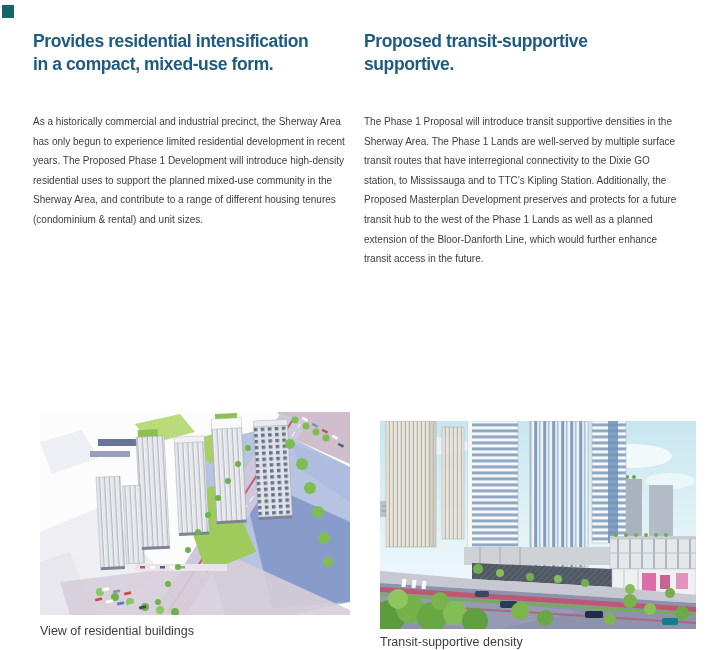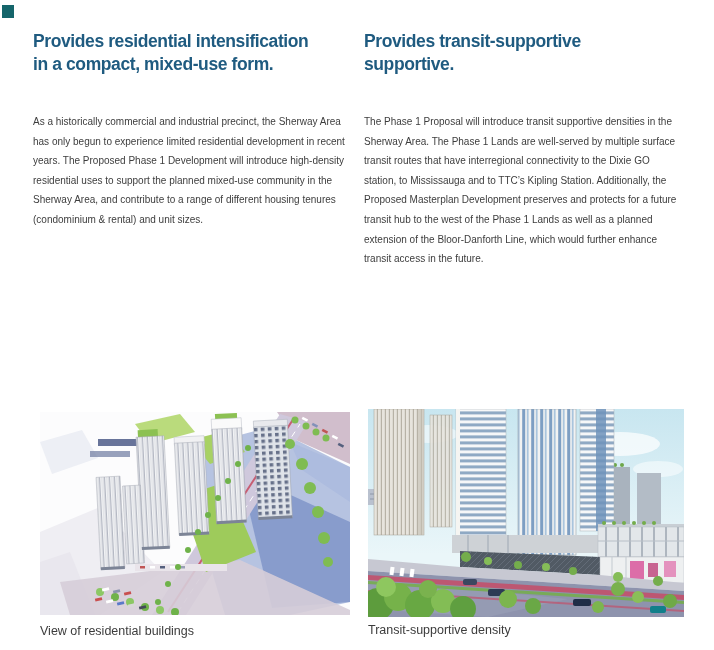--- a/index.html
+++ b/index.html
@@ -40,21 +40,21 @@
   <div class="col col-left">
     <h2 class="col-heading">
       <span class="heading-line">Provides residential intensification</span>
       <span class="heading-line">in a compact, mixed-use form.</span>
     </h2>
     <p class="col-body">As a historically commercial and industrial precinct, the Sherway Area has only begun to experience limited residential development in recent years. The Proposed Phase 1 Development will introduce high-density residential uses to support the planned mixed-use community in the Sherway Area, and contribute to a range of different housing tenures (condominium &amp; rental) and unit sizes.</p>
   </div>
 
   <div class="col col-right">
     <h2 class="col-heading">
-      <span class="heading-line">Provides transit-supportive</span>
+      <span class="heading-line">Proposed transit-supportive</span>
       <span class="heading-line">supportive.</span>
     </h2>
     <p class="col-body">The Phase 1 Proposal will introduce transit supportive densities in the Sherway Area. The Phase 1 Lands are well-served by multiple surface transit routes that have interregional connectivity to the Dixie GO station, to Mississauga and to TTC’s Kipling Station. Additionally, the Proposed Masterplan Development preserves and protects for a future transit hub to the west of the Phase 1 Lands as well as a planned extension of the Bloor-Danforth Line, which would further enhance transit access in the future.</p>
   </div>
 
   <figure class="figure figure-left" style="margin:7px">
     <svg class="fig-img" width="310" height="203" viewBox="0 0 310 203">
       <defs>
         <pattern id="pvs" width="5" height="6" patternUnits="userSpaceOnUse">
           <rect width="5" height="6" fill="#f2f3f5"></rect>
@@ -159,21 +159,21 @@
         <rect x="88" y="192" width="7" height="3" fill="#d8d8d8" transform="rotate(-12 91 193)"></rect>
         <rect x="99" y="194" width="7" height="3" fill="#444a5a" transform="rotate(-12 102 195)"></rect>
         <rect x="62" y="176" width="7" height="3" fill="#ffffff" transform="rotate(-12 65 177)"></rect>
         <rect x="73" y="178" width="7" height="3" fill="#8a93ad" transform="rotate(-12 76 179)"></rect>
         <rect x="84" y="180" width="7" height="3" fill="#c94f4f" transform="rotate(-12 87 181)"></rect>
       </g>
     </svg>
     <figcaption class="fig-caption">View of residential buildings</figcaption>
   </figure>
 
-  <figure class="figure figure-right" style="margin:4px">
+  <figure class="figure figure-right" style="margin:16px">
     <svg class="fig-img" width="316" height="208" viewBox="0 0 316 208">
       <defs>
         <linearGradient id="sky" x1="0" y1="0" x2="0" y2="1">
           <stop offset="0" stop-color="#c8e6f0"></stop>
           <stop offset="0.7" stop-color="#eaf6f9"></stop>
         </linearGradient>
         <pattern id="rvs" width="4" height="4" patternUnits="userSpaceOnUse">
           <rect width="4" height="4" fill="#e7e4dd"></rect>
           <rect x="0.8" width="1.2" height="4" fill="#b7b2a6"></rect>
         </pattern>

